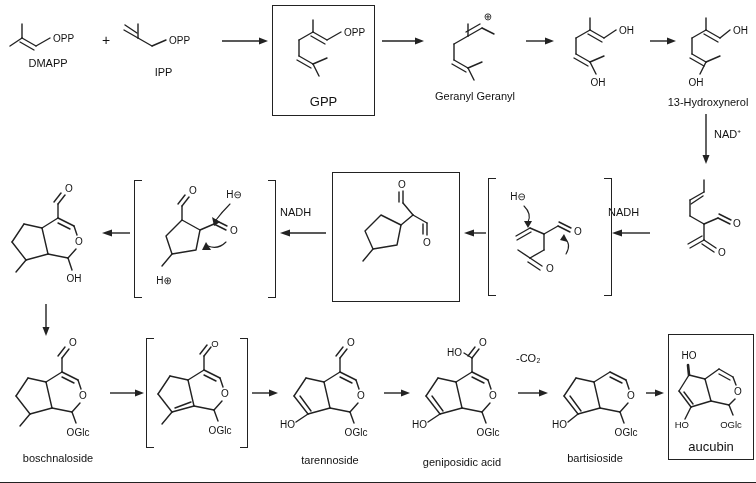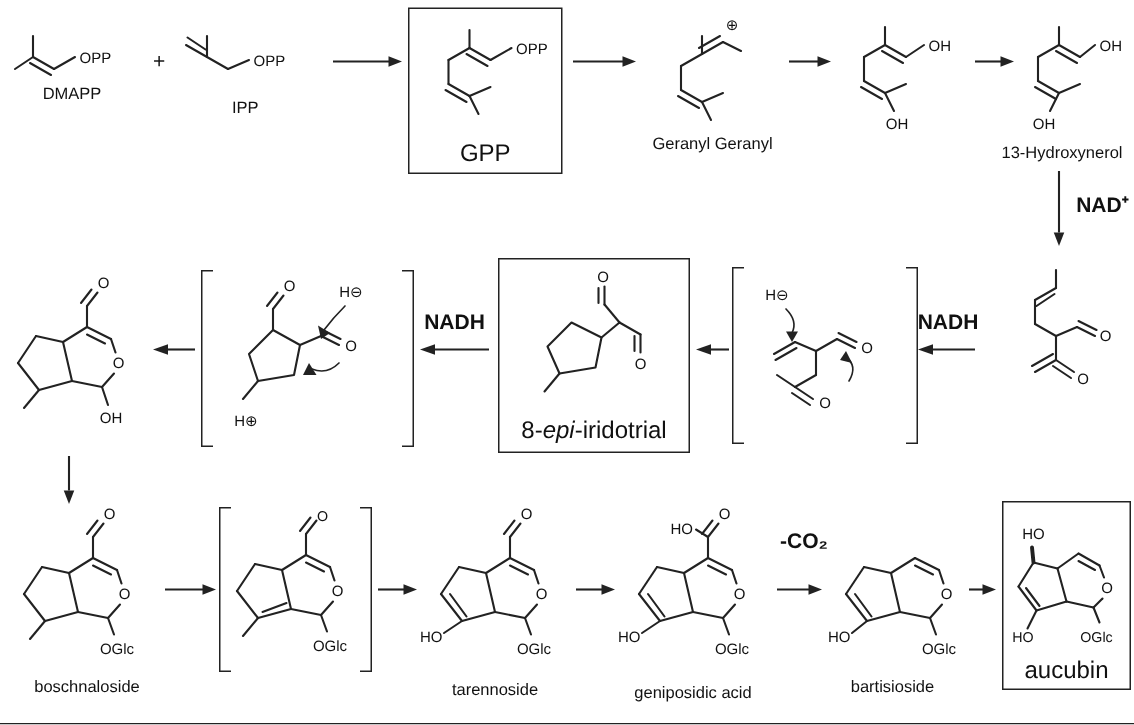--- a/index.html
+++ b/index.html
@@ -1,32 +1,32 @@
 <!DOCTYPE html>
 <html><head>
 <meta charset="utf-8">
 <style>
   * { margin:0; padding:0; box-sizing:border-box; }
   html,body { background:#fff; }
   body { font-family:"Liberation Sans", sans-serif; color:#111; }
   #canvas { position:relative; width:756px; height:483px; background:#fff; overflow:hidden; border-bottom:1.5px solid #222; }
   .abs { position:absolute; }
   .lbl { position:absolute; font-size:11px; text-align:center; color:#111; white-space:nowrap; }
-  .rxn { position:absolute; font-size:14px; text-align:center; color:#111; white-space:nowrap;font-weight:bold; }
+  .rxn { position:absolute; font-size:11px; text-align:left; color:#111; white-space:nowrap; }
   .plus { position:absolute; font-size:14px; color:#111; }
   svg.mol line, svg.mol path { stroke:#222; stroke-width:1.4; fill:none; stroke-linecap:round; stroke-linejoin:round; }
   svg.mol path.curve { stroke-width:1.1; }
   svg.mol line.bold { stroke-width:2.6; }
   svg.mol text { font-family:"Liberation Sans",sans-serif; font-size:10px; fill:#111; stroke:none; }
   svg.mol text.sm { font-size:9.5px; }
   svg.mol polygon.head { fill:#222; stroke:none; }
   svg.arrow line { stroke:#222; stroke-width:1.4; }
   svg.arrow polygon { fill:#222; stroke:none; }
   .sbox { position:absolute; border:1.5px solid #222; }
-  .boxlbl { position:absolute; left:0; width:100%; text-align:center; font-size:16px; white-space:nowrap; }
+  .boxlbl { position:absolute; left:0; width:100%; text-align:center; font-size:13px; white-space:nowrap; }
   .brkt { position:absolute; top:0; height:100%; width:8px; }
   .brkt-l { left:0; border-left:1.5px solid #222; border-top:1.5px solid #222; border-bottom:1.5px solid #222; }
   .brkt-r { right:0; border-right:1.5px solid #222; border-top:1.5px solid #222; border-bottom:1.5px solid #222; }
 </style>
 </head>
 <body>
 
 <div id="canvas">
 
   <svg class="mol abs" style="left:8px;top:14px" width="92" height="46" viewBox="0 0 92 46">
@@ -201,21 +201,20 @@
       <line x1="52" y1="46" x2="64" y2="36"></line>
       <line x1="64" y1="36" x2="54" y2="24"></line>
       <line x1="54" y1="24" x2="54" y2="12"></line>
       <line x1="50" y1="23" x2="50" y2="13"></line>
       <text x="53" y="9" text-anchor="middle">O</text>
       <line x1="64" y1="36" x2="78" y2="44"></line>
       <line x1="78" y1="44" x2="78" y2="56"></line>
       <line x1="74" y1="45" x2="74" y2="55"></line>
       <text x="78" y="67" text-anchor="middle">O</text>
     </svg>
-    <div class="boxlbl" style="top:106px"><span>8-</span><i>epi</i><span>-iridotrial</span></div>
   </div>
 
   <div class="rxn" style="left:280px;top:206px;width:46px">NADH</div>
   <svg class="arrow abs" style="left:280px;top:228px" width="46" height="10">
     <line x1="46" y1="5" x2="9" y2="5"></line>
       <polygon points="10,1.5 0,5 10,8.5"></polygon>
   </svg>
 
   <div class="abs" style="left:134px;top:180px;width:142px;height:118px">
     <div class="brkt brkt-l"></div>

